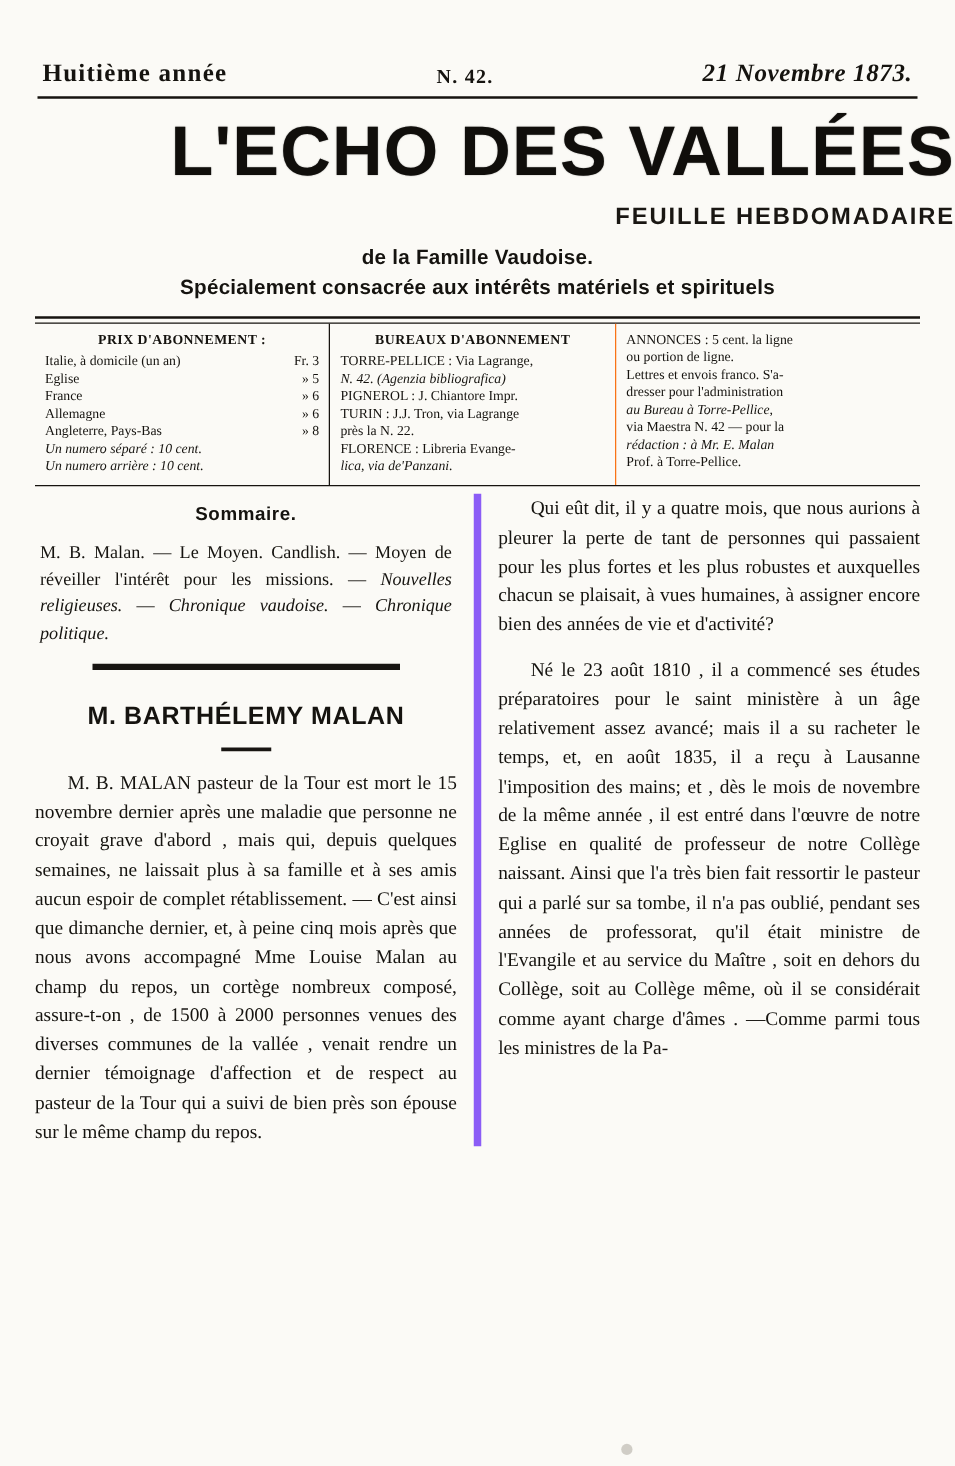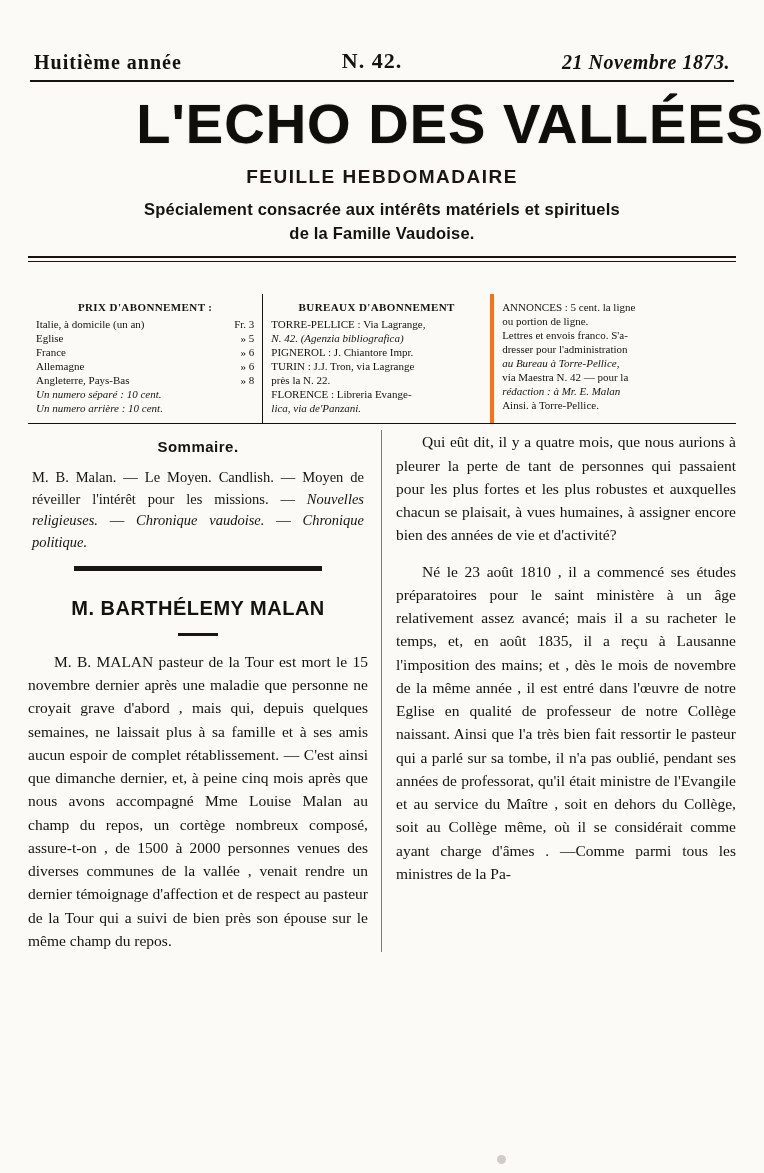--- a/index.html
+++ b/index.html
@@ -22,40 +22,40 @@
   .topline{
     display:flex;
     align-items:flex-end;
     justify-content:space-between;
     padding:48px 34px 0 34px;
     font-family:"Liberation Serif", serif;
     font-weight:bold;
     letter-spacing:.5px;
   }
   .topline .year{font-size:20px;letter-spacing:1px;}
-  .topline .issue{font-size:22px;letter-spacing:1px;padding-bottom:0;}
+  .topline .issue{font-size:16px;letter-spacing:1px;padding-bottom:0;}
   .topline .date{font-size:20px;letter-spacing:.5px;font-style:italic;}
 
   .rule-top{
     margin:6px 30px 0 30px;
     border-top:2px solid #16130f;
   }
   .title{
     text-align:right;
     font-family:"Liberation Sans", sans-serif;
     font-weight:bold;
     font-size:56px;
     letter-spacing:1px;
     margin:14px 0 0 0;
     line-height:1;
     color:#100e0b;
     text-shadow:0 0 1px rgba(0,0,0,.5);
   }
   .subtitle{
-    text-align:center;
+    text-align:right;
     font-family:"Liberation Sans", sans-serif;
     font-weight:bold;
     font-size:19px;
     letter-spacing:1.5px;
     margin-top:14px;
     color:#1a1713;
   }
   .tagline{
     text-align:center;
     font-family:"Liberation Sans", sans-serif;
@@ -88,24 +88,23 @@
   .infobar{
     display:flex;
     margin:0 28px;
     border-bottom:1px solid #16130f;
   }
   .infocol{
     padding:6px 8px 8px 8px;
     font-size:11px;
     line-height:1.28;
     font-family:"Liberation Serif", serif;
-    margin-top:32px;
   }
   .infocol.c1{width:232px;border-right:1px solid #16130f;}
-  .infocol.c2{width:224px;border-right:4px solid #f97316;}
+  .infocol.c2{width:224px;border-right:1px solid #f97316;}
   .infocol.c3{width:240px;}
   .infocol h4{
     margin:0 0 3px 0;
     text-align:center;
     font-size:11px;
     letter-spacing:.4px;
     font-weight:bold;
     font-variant:small-caps;
   }
   .row{display:flex;justify-content:space-between;}
@@ -118,21 +117,21 @@
     display:flex;
     margin:0 28px;
     padding-top:6px;
   }
   .col{
     width:352px;
     font-size:15.5px;
     line-height:1.5;
     text-align:justify;
   }
-  .col.left{padding-right:13px;border-right:1px solid #8b5cf6;}
+  .col.left{padding-right:13px;border-right:6px solid #8b5cf6;}
   .col.right{padding-left:14px;}
 
   .summary-title{
     text-align:center;
     font-family:"Liberation Sans", sans-serif;
     font-weight:bold;
     font-size:15px;
     letter-spacing:.5px;
     margin:6px 0 8px 0;
   }
@@ -176,22 +175,22 @@
     <div class="year">Huitième année</div>
     <div class="issue">N. 42.</div>
     <div class="date">21 Novembre 1873.</div>
   </div>
 
   <div class="rule-top"></div>
 
   <div class="title">L'ECHO DES VALLÉES</div>
   <div class="subtitle">FEUILLE HEBDOMADAIRE</div>
   <div class="tagline">
+    <div>de la Famille Vaudoise.</div>
     <div>Spécialement consacrée aux intérêts matériels et spirituels</div>
-    <div>de la Famille Vaudoise.</div>
   </div>
 
 
   <div class="rule-double"></div>
 
   <div class="infobar">
     <div class="infocol c1">
       <h4>PRIX D'ABONNEMENT :</h4>
       <div class="row">
         <span>Italie, à domicile (un an)</span>
@@ -229,21 +228,21 @@
     </div>
 
     <div class="infocol c3">
       <p>ANNONCES : 5 cent. la ligne</p>
       <p>ou portion de ligne.</p>
       <p>Lettres et envois franco. S'a-</p>
       <p>dresser pour l'administration</p>
       <p class="it">au Bureau à Torre-Pellice,</p>
       <p>via Maestra N. 42 — pour la</p>
       <p class="it">rédaction : à Mr. E. Malan</p>
-      <p>Ainsi. à Torre-Pellice.</p>
+      <p>Prof. à Torre-Pellice.</p>
     </div>
   </div>
 
   <div class="columns">
     <div class="col left">
       <div class="summary-title">Sommaire.</div>
       <div class="summary">
         <span>M. B. Malan. — Le Moyen. Candlish. — Moyen de réveiller l'intérêt pour les missions. — </span><span class="it">Nouvelles religieuses.</span><span> — </span><span class="it">Chronique vaudoise.</span><span> — </span><span class="it">Chronique politique.</span>
       </div>
       <div class="thickrule"></div>

